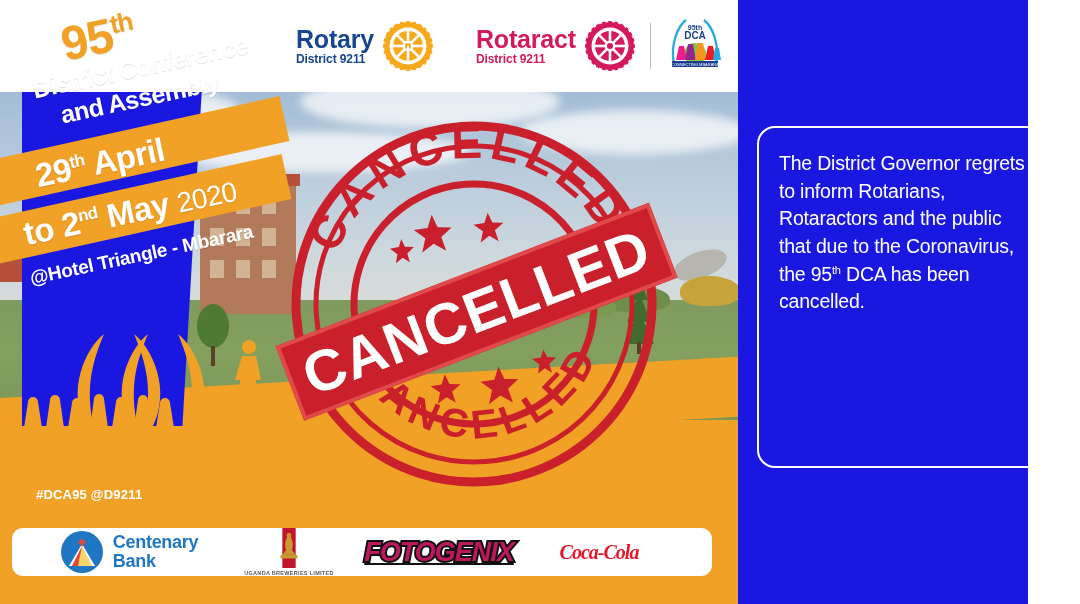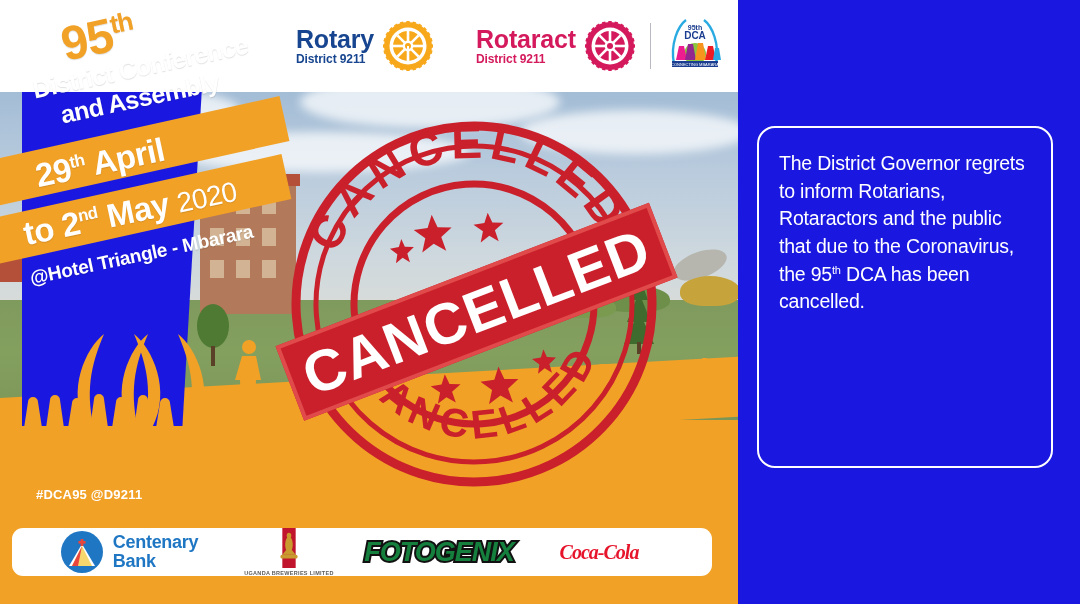--- a/index.html
+++ b/index.html
@@ -77,36 +77,36 @@
 
   
   .sponsor-strip{position:absolute;left:12px;top:528px;width:700px;height:48px;background:#ffffff;
       border-radius:11px;z-index:9;display:flex;align-items:center;}
   .sp{display:flex;align-items:center;justify-content:center;height:100%;}
   .sp-centenary{width:190px;gap:9px;padding-left:22px;}
   .cent-text{line-height:1.06;color:#1f77c4;font-weight:bold;font-size:18px;letter-spacing:-.3px;}
   .sp-ubl{width:130px;flex-direction:column;gap:2px;}
   .ubl-cap{font-size:5.5px;color:#5a5a5a;font-weight:bold;letter-spacing:.3px;white-space:nowrap;}
   .sp-fotogenix{width:170px;}
-  .fotogenix{font-size:27px;font-weight:bold;font-style:italic;color:#15803d;
-      -webkit-text-stroke:4px #111;paint-order:stroke fill;letter-spacing:-1px;}
+  .fotogenix{font-size:27px;font-weight:bold;font-style:italic;color:#be185d;
+      -webkit-text-stroke:4px #111;paint-order:stroke fill;letter-spacing:-1px;text-decoration:underline;}
   .sp-coke{width:150px;}
   .coke{font-size:20px;color:#e6152c;font-family:"Liberation Serif",serif;font-style:italic;font-weight:bold;letter-spacing:-1px;}
   .sp-uwa{width:110px;flex-direction:column;}
   .uwa-label{font-size:13px;font-weight:bold;color:#1f7a2e;letter-spacing:.5px;margin-top:-4px;}
 
   
   .stamp{position:absolute;left:288px;top:118px;width:372px;height:372px;z-index:8;transform:rotate(-4deg);}
   .stamp-band{position:absolute;left:-12px;top:154px;width:400px;height:80px;background:#c9202b;
       transform:rotate(-17deg);z-index:3;border:4px solid #e04a4a;box-sizing:border-box;}
   .stamp-band span{display:block;color:#ffffff;font-size:58px;font-weight:bold;text-align:center;
       line-height:72px;letter-spacing:1px;font-family:"Liberation Sans",sans-serif;}
 
   
-  .right-panel{position:absolute;left:738px;top:0;width:342px;height:604px;background:#1a18e0;}
+  .right-panel{position:absolute;left:738px;top:0;width:290px;height:604px;background:#1a18e0;}
   .notice-box{position:absolute;left:19px;top:126px;width:296px;height:342px;
       border:2px solid #ffffff;border-radius:18px;box-sizing:border-box;padding:22px 20px 0 20px;}
   .notice-box p{margin:0;color:#ffffff;font-size:19.5px;line-height:1.42;font-weight:500;letter-spacing:-.2px;}
   .notice-box p.second{margin-top:28px;}
   .notice-box sup{font-size:11px;}
 </style>
 </head>
 <body>
 
 <div class="poster">

